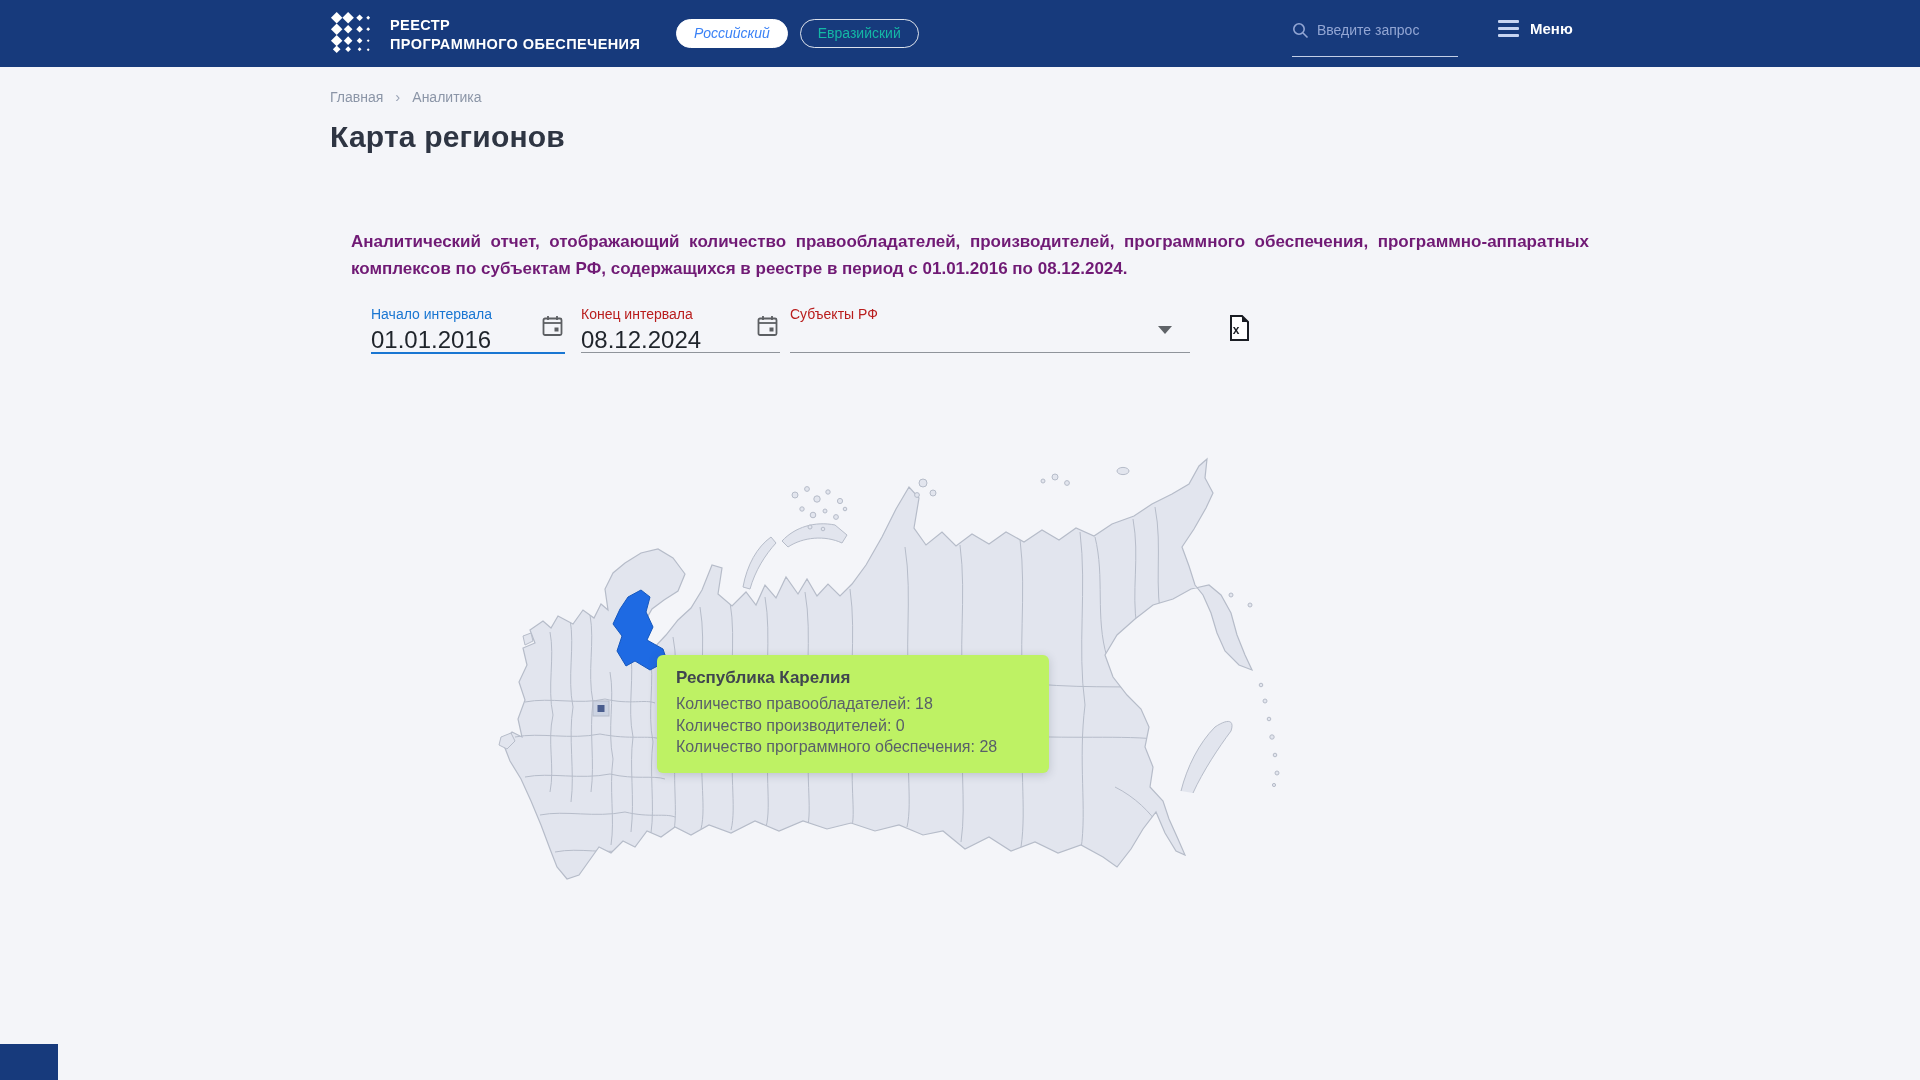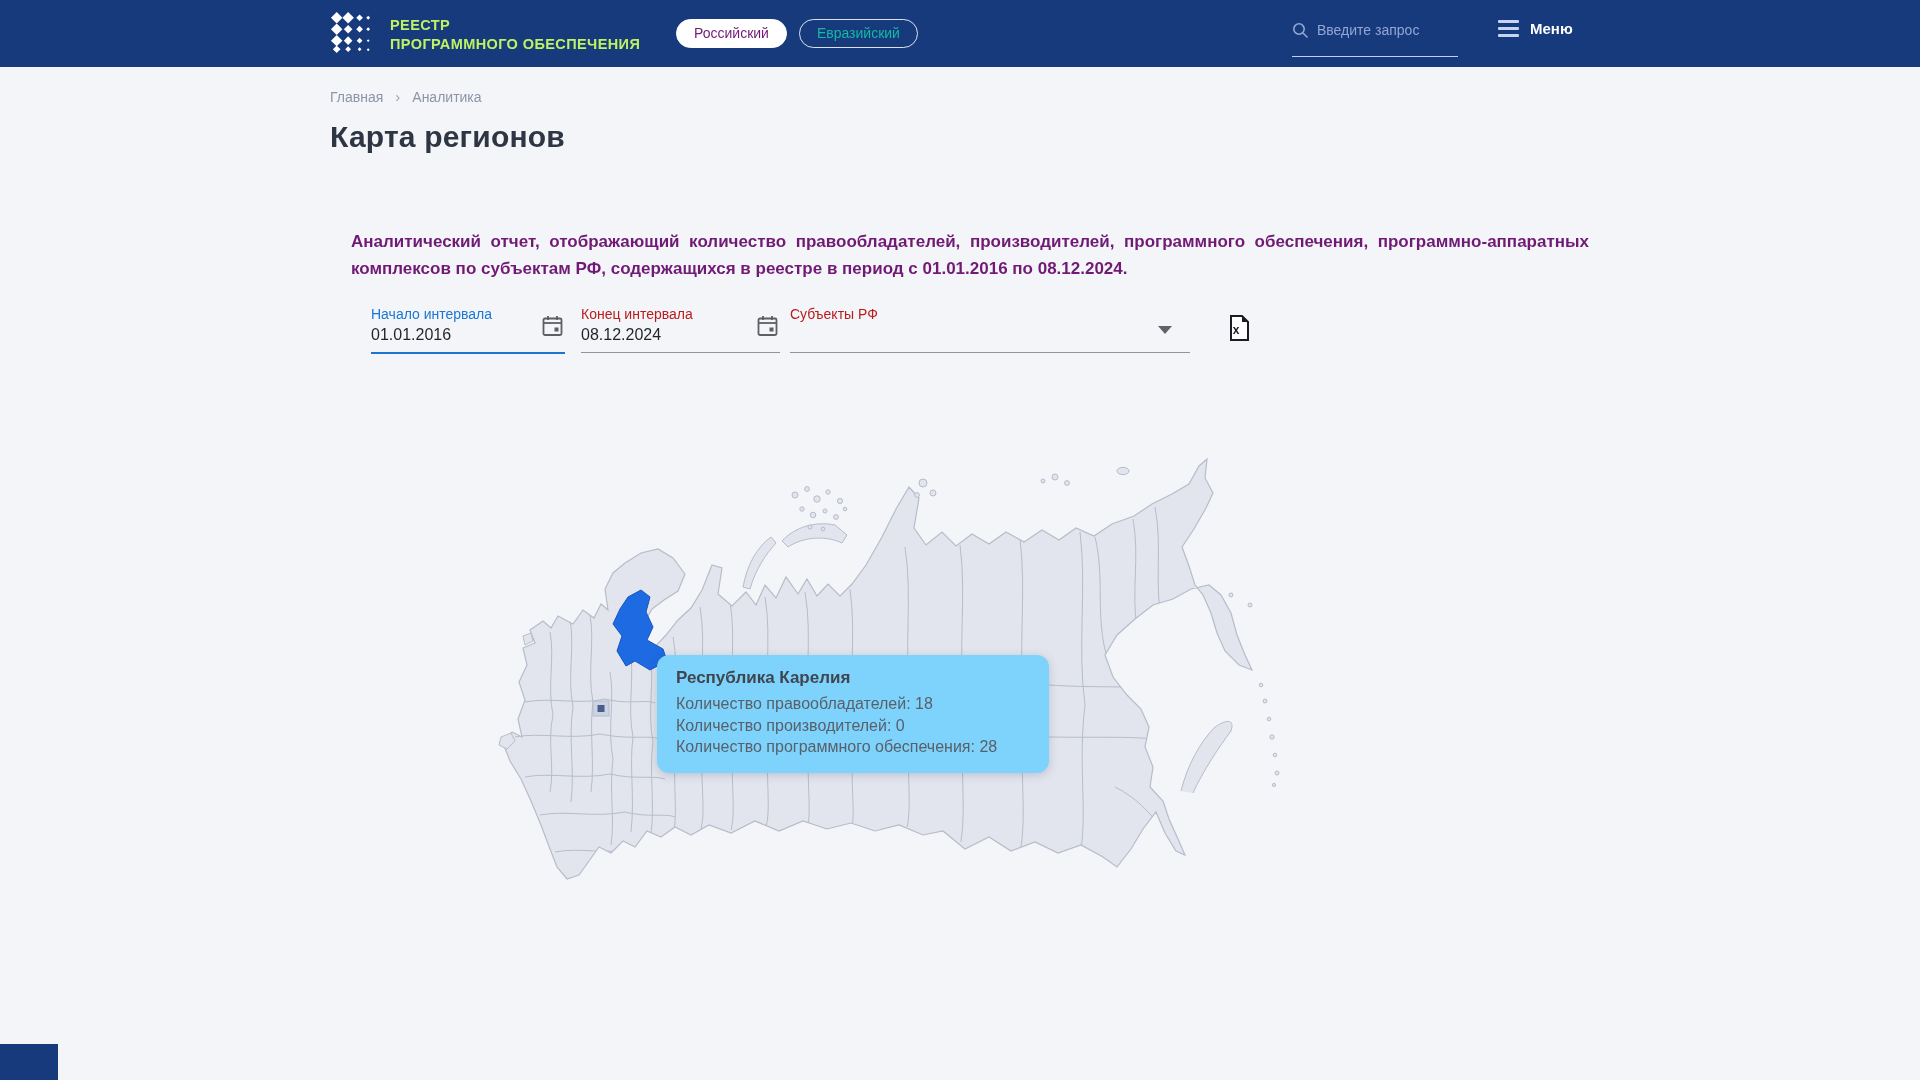--- a/index.html
+++ b/index.html
@@ -3,26 +3,26 @@
 <meta charset="utf-8">
 <style>
   * { margin:0; padding:0; box-sizing:border-box; }
   html,body { width:1920px; height:1080px; overflow:hidden; background:#f4f5f9;
               font-family:"Liberation Sans","DejaVu Sans",sans-serif; }
   .page { position:relative; width:1920px; height:1080px; }
 
   
   .header { position:absolute; left:0; top:0; width:1920px; height:67px; background:#173a7c; }
   .logo { position:absolute; left:330px; top:12px; display:flex; align-items:center; cursor:pointer; }
-  .logo-text { margin-left:18px; color:#bef264; font-weight:700; font-size:14.5px;
+  .logo-text { margin-left:18px; color:#ffffff; font-weight:700; font-size:14.5px;
                line-height:19px; letter-spacing:.4px; }
   .toggles { position:absolute; left:676px; top:19px; display:flex; gap:12px; }
   .pill { height:29px; padding:0 17px; border-radius:15px; font-size:14px; line-height:27px;
           cursor:pointer; white-space:nowrap; }
-  .pill.active { background:#ffffff; color:#701a75; border:1px solid #ffffff; font-weight:500; }
+  .pill.active { background:#ffffff; color:#3b82f6; border:1px solid #ffffff; font-weight:500;font-style:italic; }
   .pill.inactive { background:transparent; color:#14b8a6; border:1px solid rgba(255,255,255,.85); }
   .search { position:absolute; left:1292px; top:22px; width:166px; display:flex; align-items:flex-start;
             border-bottom:1px solid rgba(226,233,250,.85); padding-bottom:13px; }
   .search svg { flex:0 0 auto; }
   .search input { background:transparent; border:none; outline:none; color:#e8eefb;
                   font-size:14px; margin-left:8px; width:130px;
                   font-family:"Liberation Sans","DejaVu Sans",sans-serif; }
   .search input::placeholder { color:#93a6d4; }
   .menu { position:absolute; left:1498px; top:20px; display:flex; gap:11px; cursor:pointer; }
   .burger { width:21px; display:flex; flex-direction:column; gap:4px; }
@@ -38,39 +38,39 @@
              color:#2e3543; letter-spacing:.2px; }
 
   .description { position:absolute; left:351px; top:228px; width:1238px; font-size:17px;
                  line-height:27px; font-weight:600; color:#701a75; text-align:justify; }
 
   
   .filters { position:absolute; left:0; top:0; }
   .field { position:absolute; top:306px; }
   .field .flabel { font-size:14px; color:#b91c1c; margin-bottom:4px; }
   .field.active-field .flabel { color:#1976d2; }
-  .field .fvalue { font-size:16px; color:#1f242b; height:24px; }
+  .field .fvalue { font-size:24px; color:#1f242b; height:24px; }
   .field .underline { position:absolute; left:0; right:0; top:46px; border-bottom:1px solid #8f949b; }
   .field.active-field .underline { border-bottom:2px solid #1976d2; }
   .f1 { left:371px; width:194px; }
   .f2 { left:581px; width:199px; }
   .f3 { left:790px; width:400px; }
   .cal-icon { position:absolute; right:2px; top:9px; cursor:pointer; }
   .caret { position:absolute; right:18px; top:20px; width:0; height:0; cursor:pointer;
            border-left:7px solid transparent; border-right:7px solid transparent;
            border-top:8px solid #5f6368; }
   .excel-btn { position:absolute; left:1228px; top:314px; cursor:pointer; }
 
   
   .map-wrap { position:absolute; left:495px; top:437px; width:800px; height:450px; }
   .map-wrap svg { display:block; }
 
   
-  .tooltip { position:absolute; left:657px; top:655px; width:392px; background:#7dd3fc;
-             border-radius:12px; box-shadow:0 2px 10px rgba(55,62,80,.22);
+  .tooltip { position:absolute; left:657px; top:655px; width:392px; background:#bef264;
+             border-radius:6px; box-shadow:0 2px 10px rgba(55,62,80,.22);
              padding:13px 19px 15px 19px; }
   .tooltip .t-title { font-size:17px; font-weight:700; color:#40464f; margin-bottom:5px; }
   .tooltip .t-row { font-size:16px; color:#596069; line-height:21.5px; }
 
   .footer-corner { position:absolute; left:0; top:1044px; width:58px; height:36px; background:#173a7c; }
 </style>
 </head>
 <body>
 
 <div class="page">

